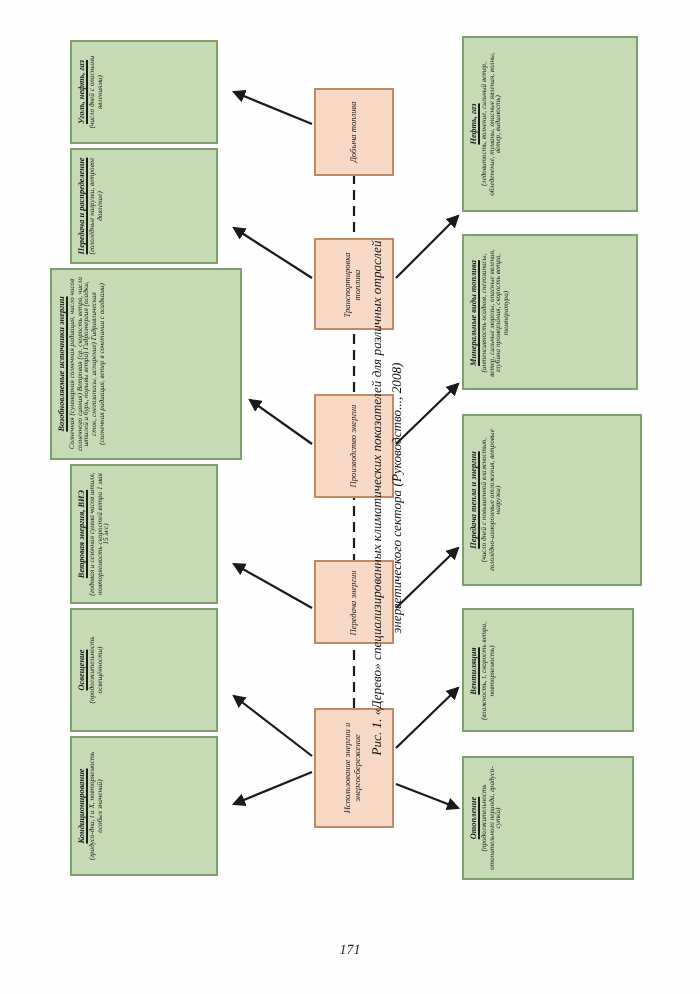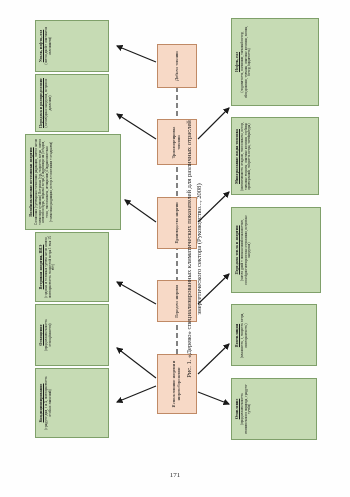--- a/index.html
+++ b/index.html
@@ -1,20 +1,20 @@
 <!DOCTYPE html>
 <html><head>
 <meta charset="utf-8">
 <style>
   html,body{margin:0;padding:0;background:#ffffff;}
   body{width:350px;height:497px;position:relative;overflow:hidden;
        font-family:"Liberation Serif",serif;color:#1a1a1a;}
 
   
-  #page{position:absolute;inset:0;background:#fefefe;}
+  #page{position:absolute;inset:0;background:#fefefe;font-style:italic;}
 
   
   #figure-rot{
     position:absolute;
     left:50%; top:46%;
     width:430px; height:300px;
     transform:translate(-50%,-50%) rotate(-90deg);
     transform-origin:center center;
   }
   #figure{

